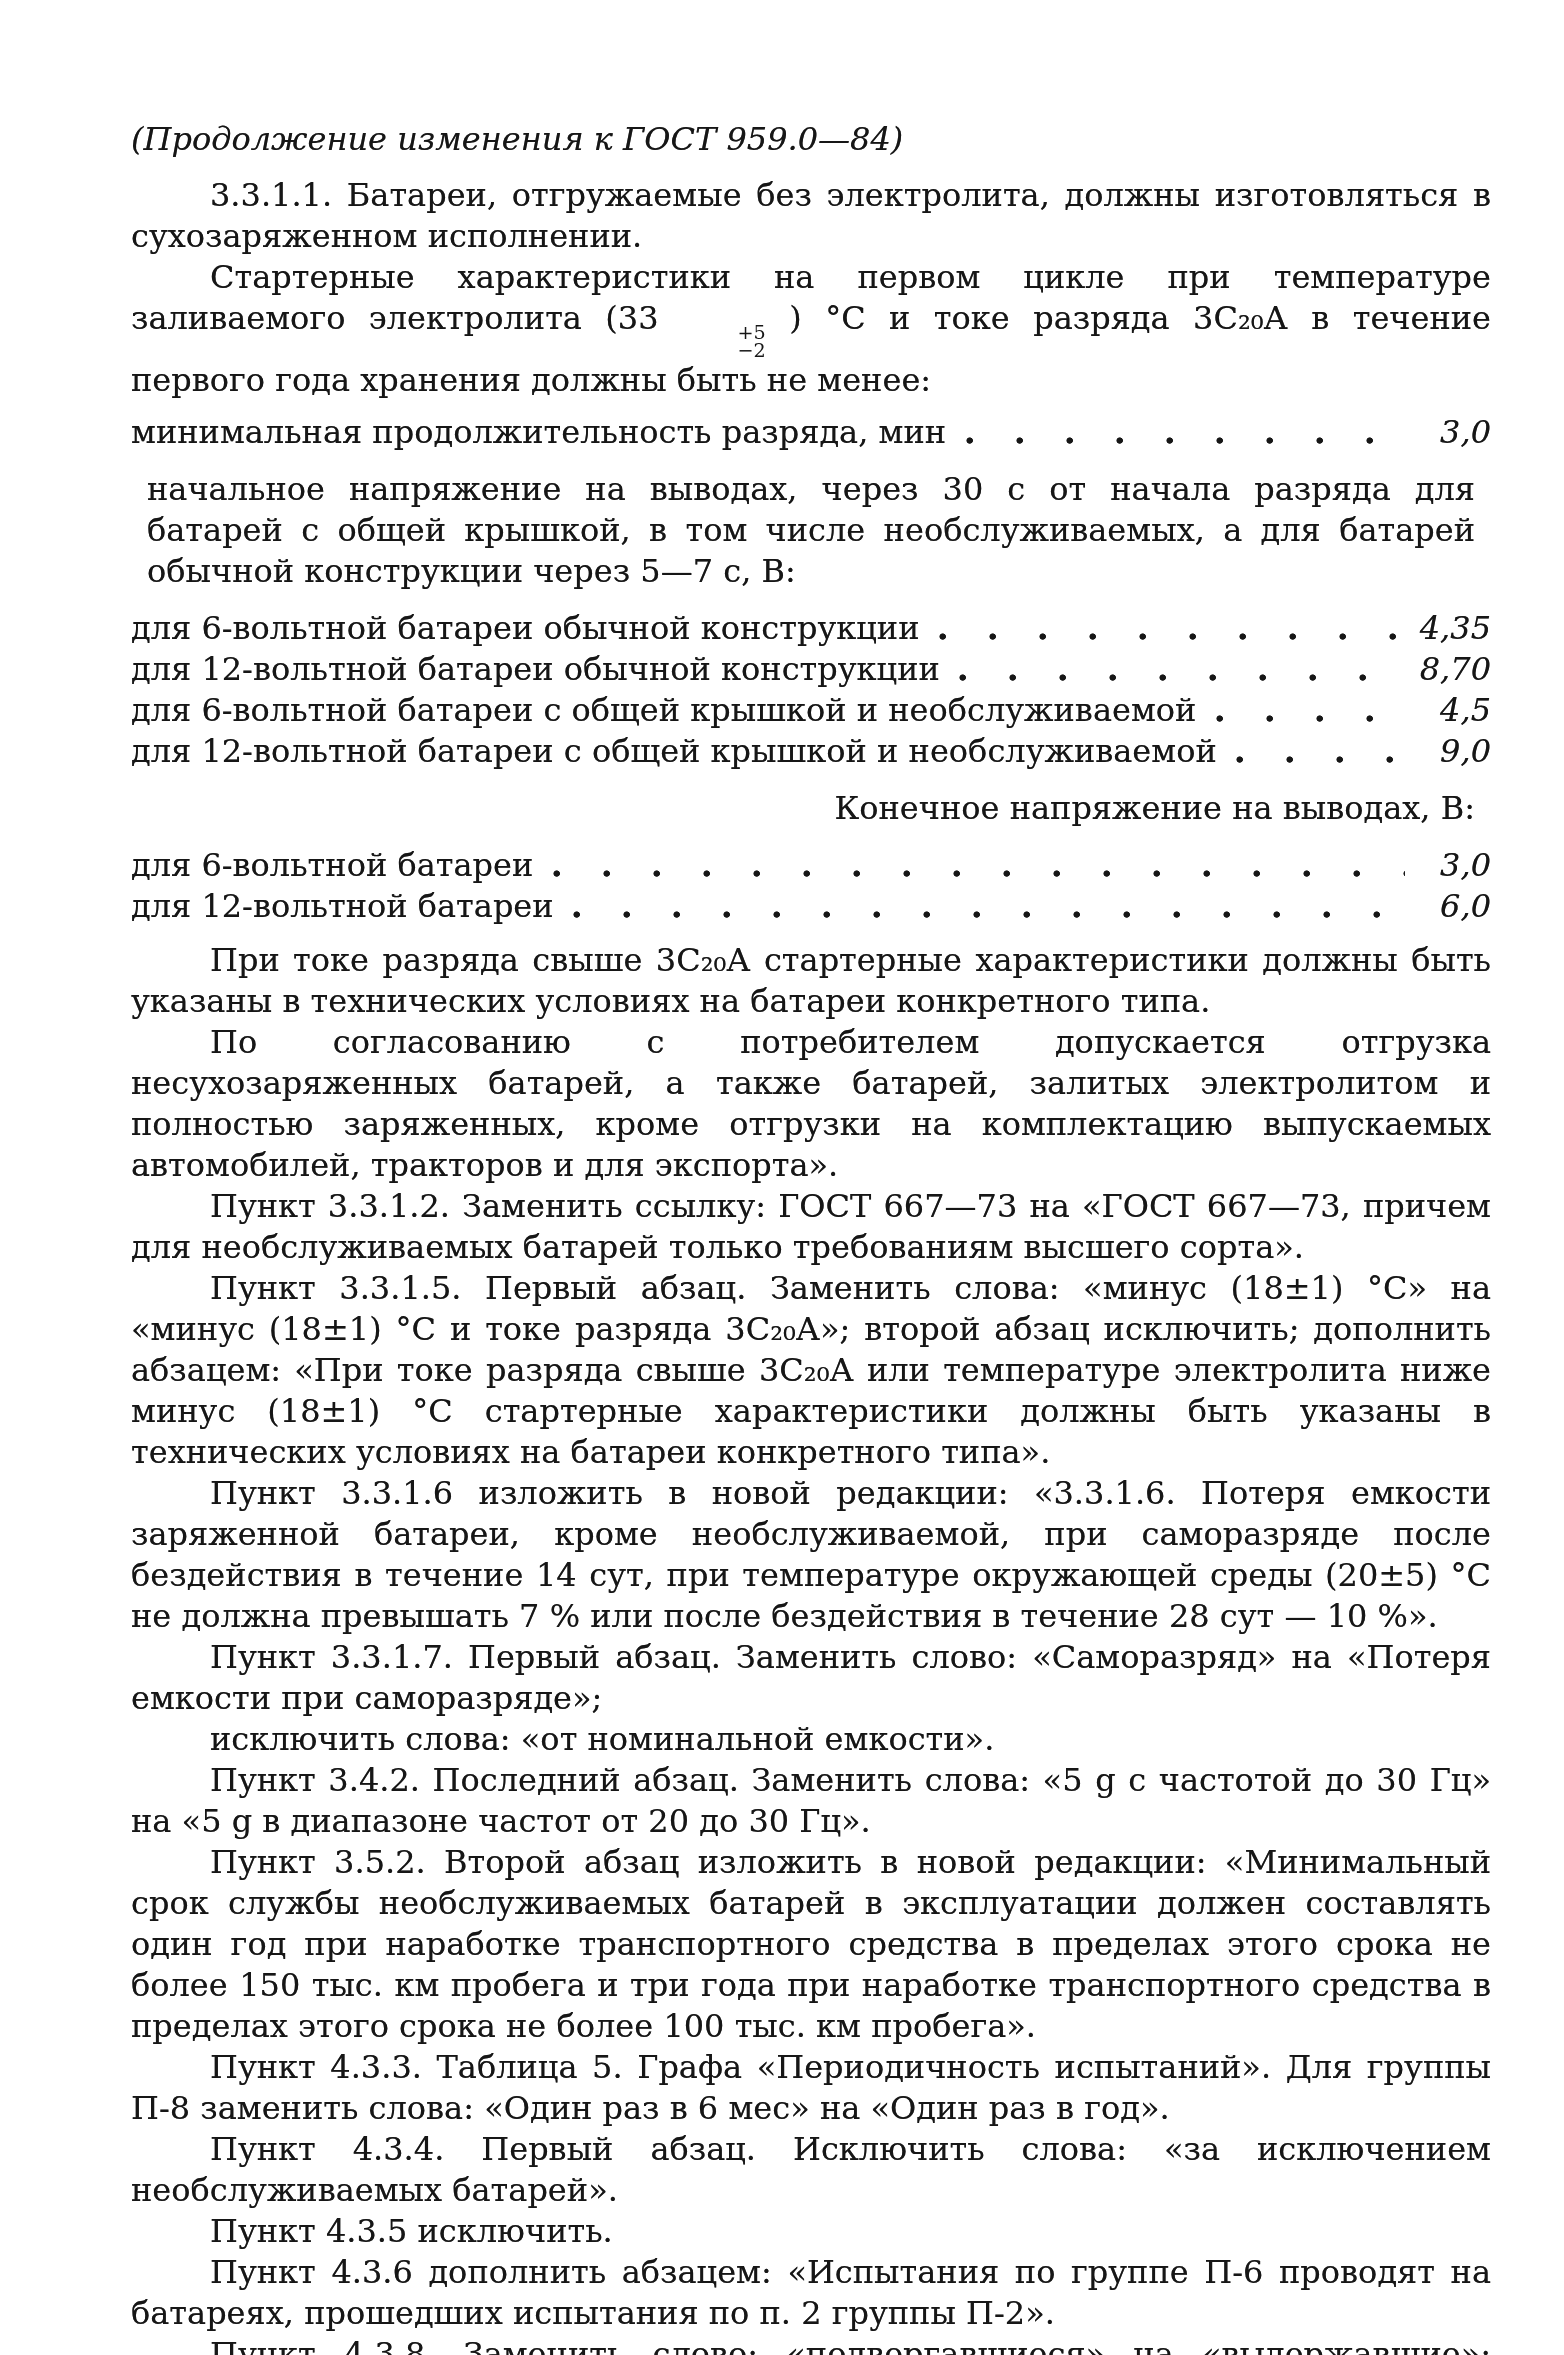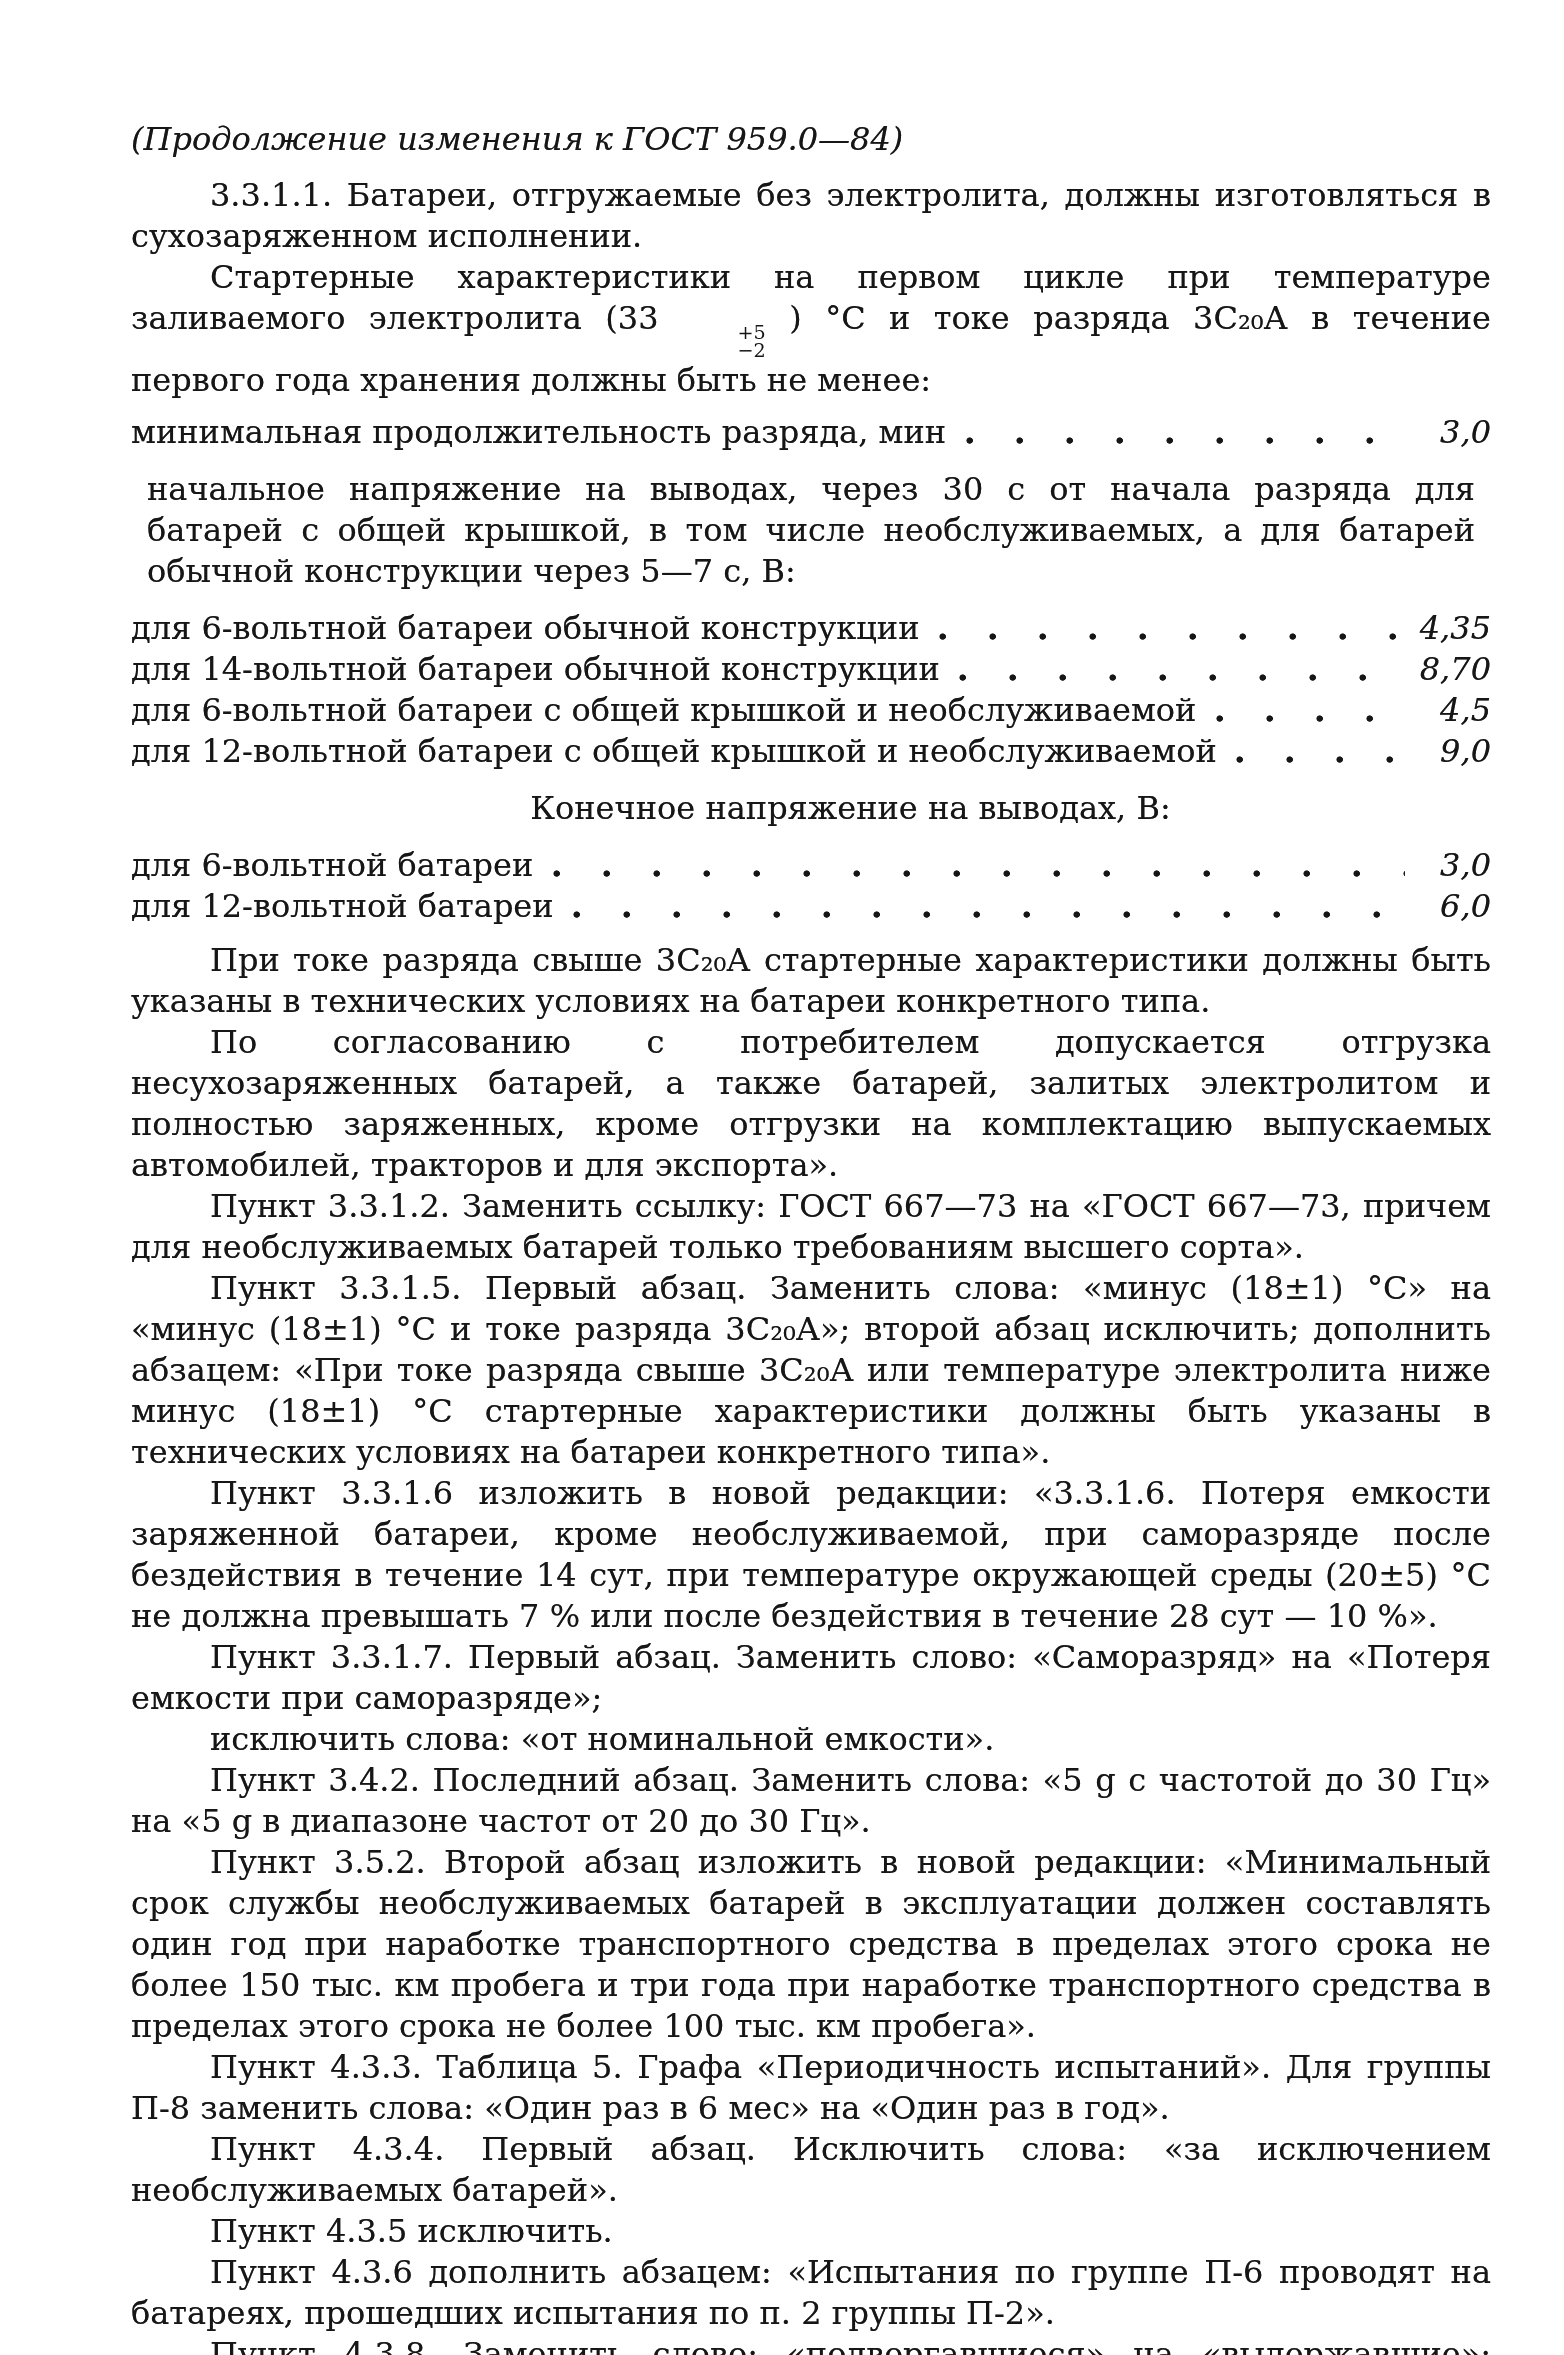--- a/index.html
+++ b/index.html
@@ -34,21 +34,21 @@
   }
   .spec {
     margin: 11.2px 0 13px 0;
   }
   .spec-text {
     margin: 16px;
     text-align: justify;
   }
   .spec-text.indent {
     text-indent: 79px;
-    text-align: center;
+    text-align: right;
   }
   .leader-row {
     display: flex;
     align-items: baseline;
   }
   .leader-label {
     white-space: nowrap;
   }
   .dots {
     flex: 1 1 auto;
@@ -102,21 +102,21 @@
 
     <p class="spec-text">начальное напряжение на выводах, через 30 с от начала разряда для батарей с общей крышкой, в том числе необслуживаемых, а для батарей обычной конструкции через 5—7 с, В:</p>
 
     <div class="leader-row">
       <span class="leader-label">для 6-вольтной батареи обычной конструкции</span>
       <span class="dots"></span>
       <span class="leader-value">4,35</span>
     </div>
 
     <div class="leader-row">
-      <span class="leader-label">для 14-вольтной батареи обычной конструкции</span>
+      <span class="leader-label">для 12-вольтной батареи обычной конструкции</span>
       <span class="dots"></span>
       <span class="leader-value">8,70</span>
     </div>
 
     <div class="leader-row">
       <span class="leader-label">для 6-вольтной батареи с общей крышкой и необслуживаемой</span>
       <span class="dots"></span>
       <span class="leader-value">4,5</span>
     </div>
 

